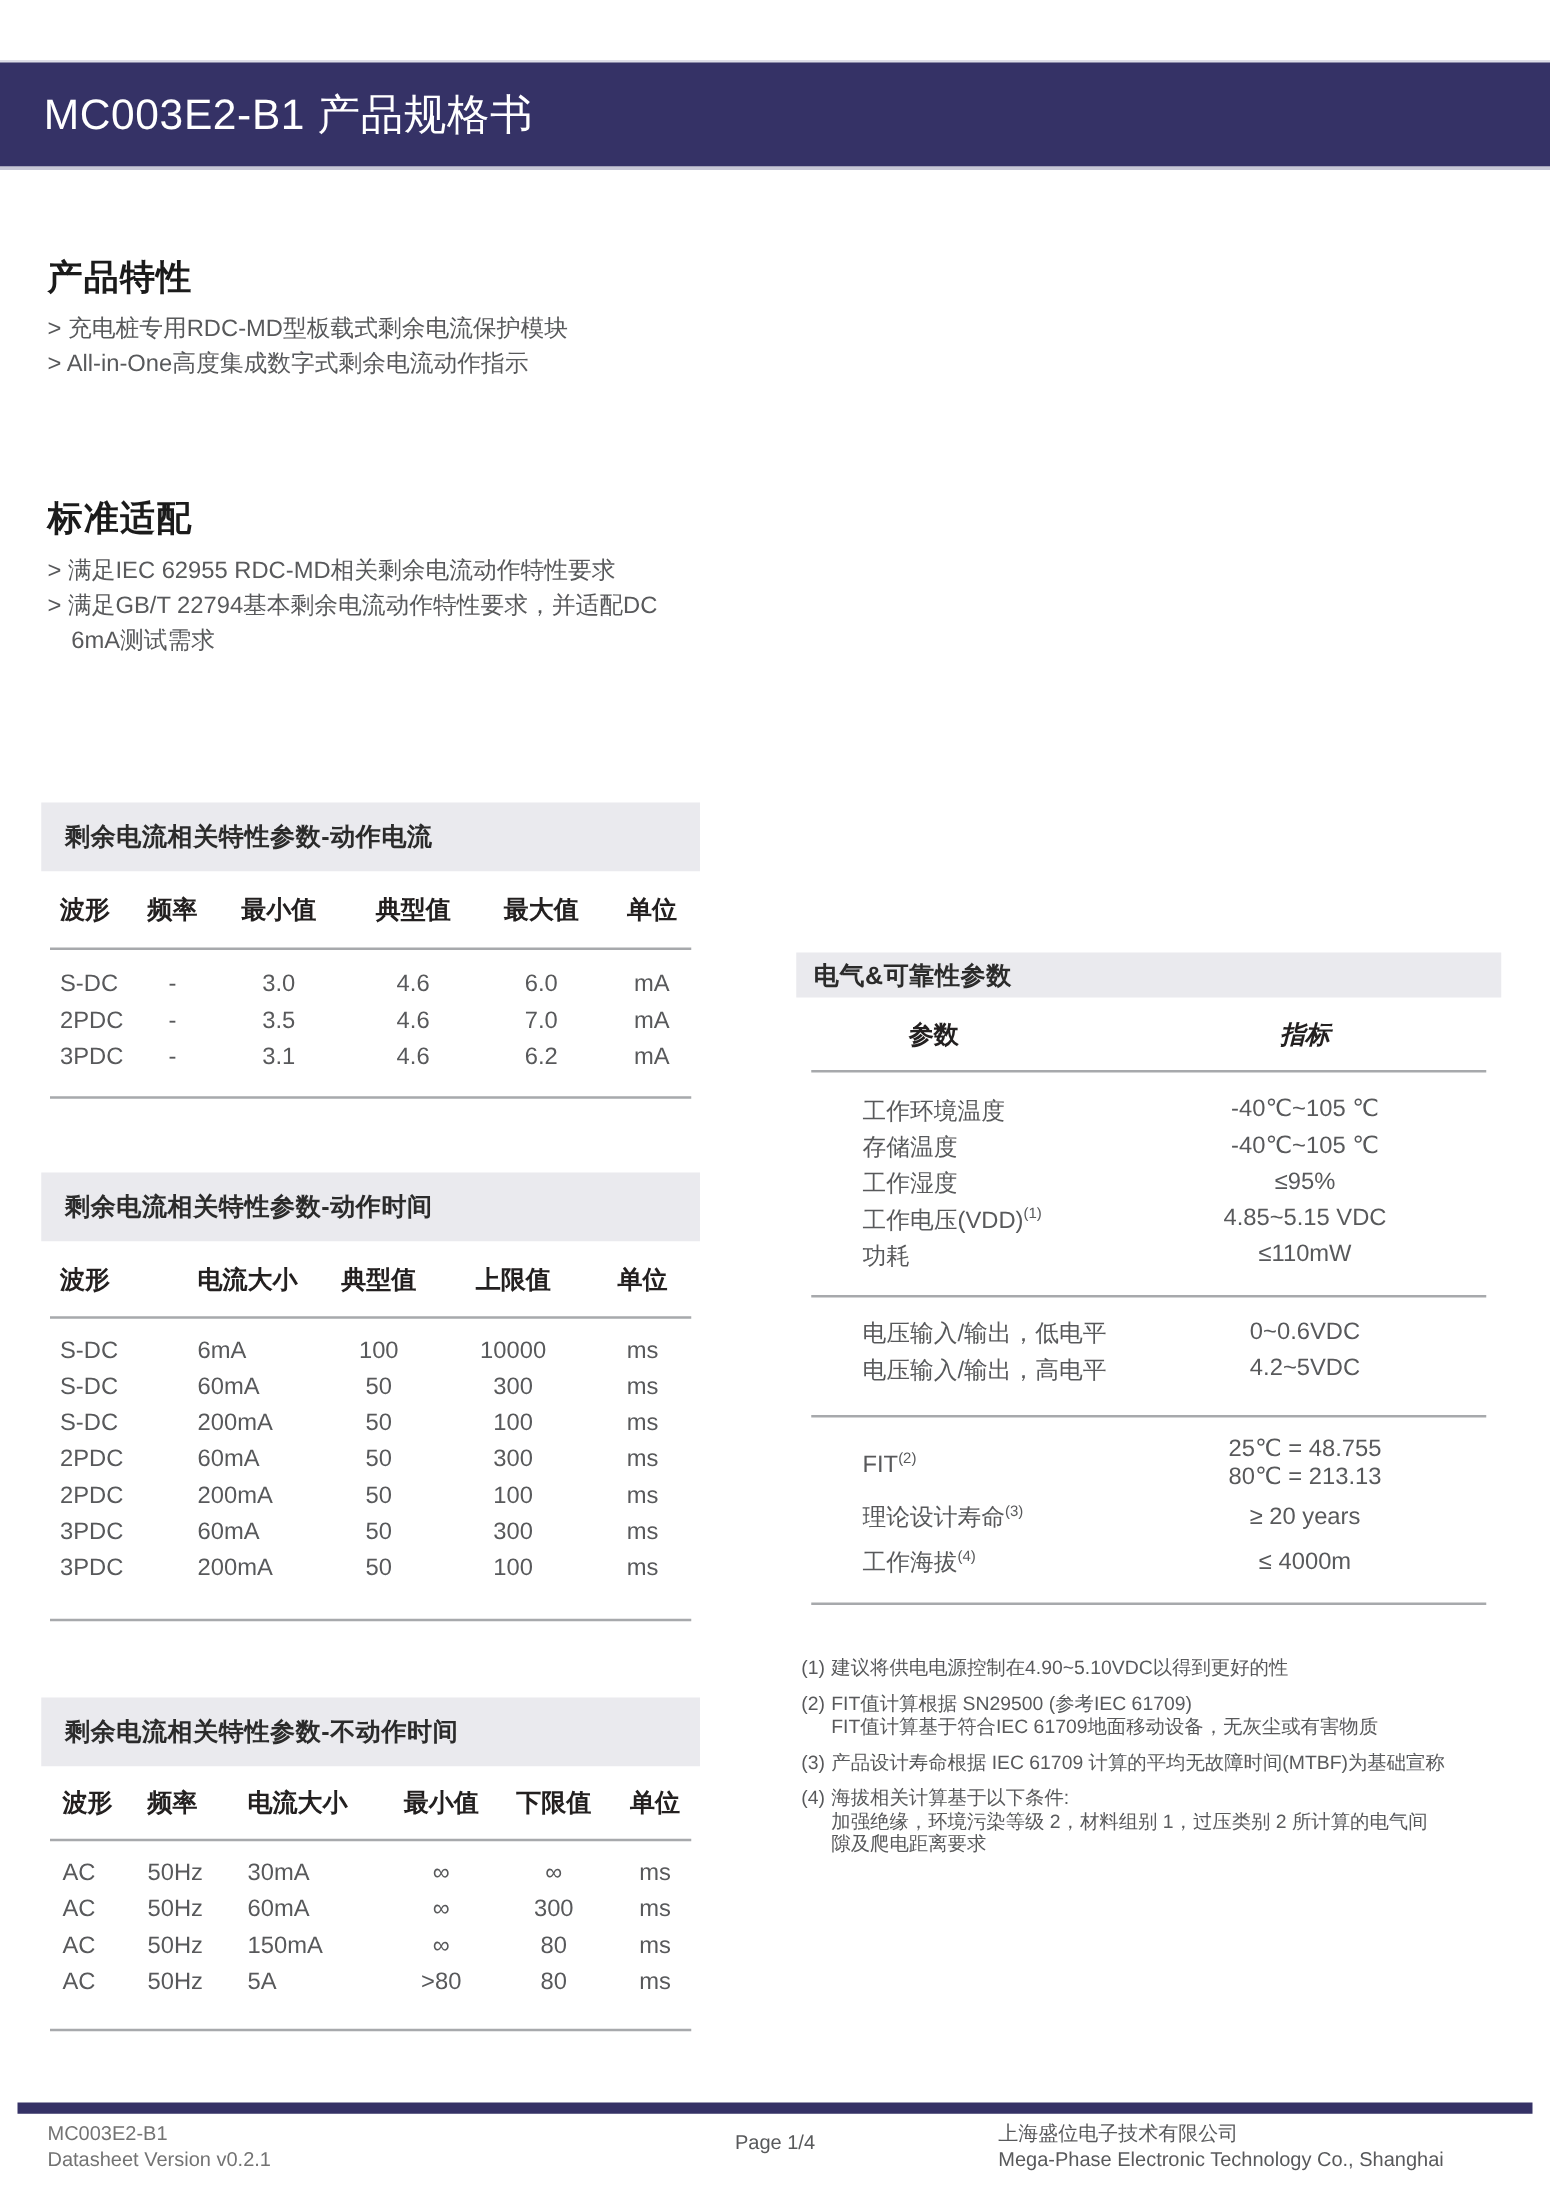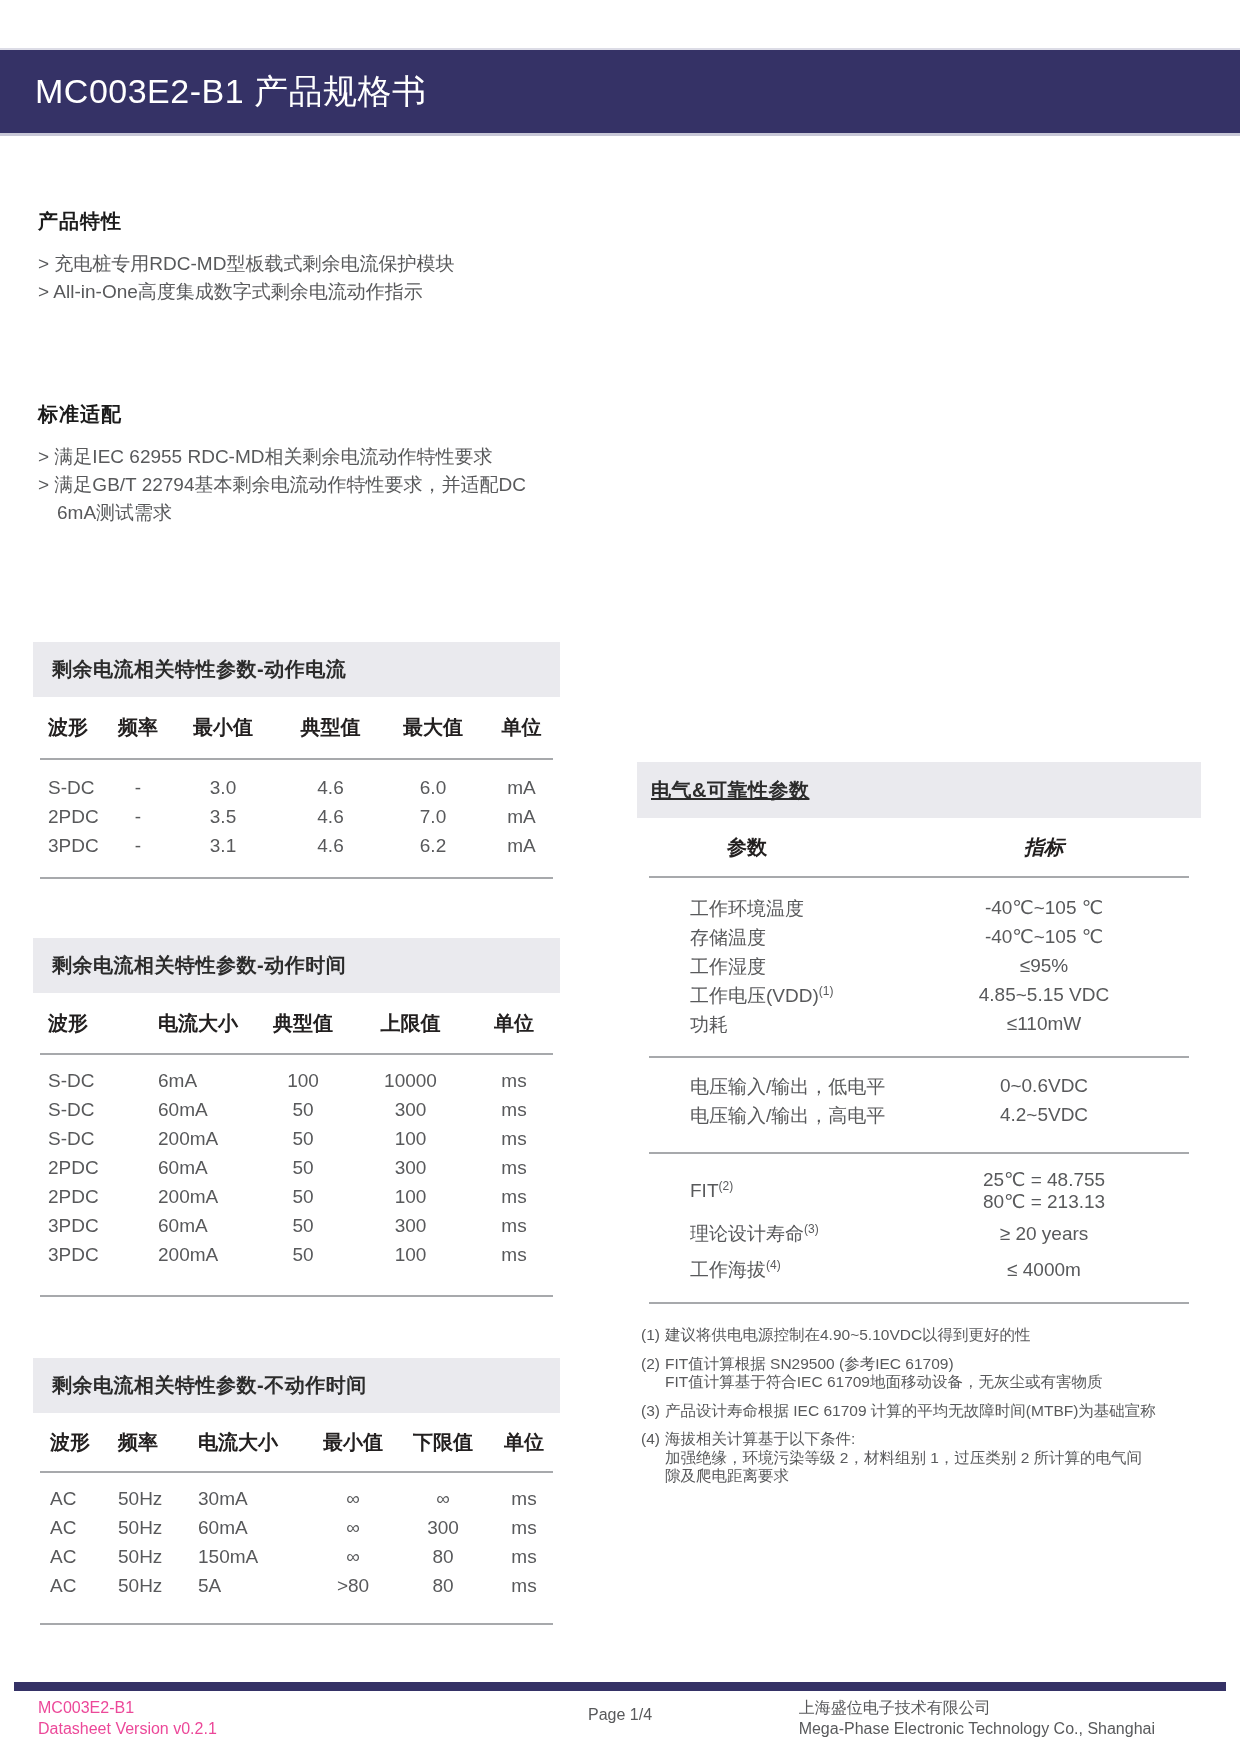--- a/index.html
+++ b/index.html
@@ -11,21 +11,21 @@
   .topbar{
     position:absolute;top:48px;left:0;width:100%;height:88px;background:#353266;
     border-top:2px solid #dcdce6;border-bottom:3px solid #c7c7d6;box-sizing:border-box;
     display:flex;align-items:center;padding-left:35px;
   }
   .topbar h1{margin:0;font-size:34px;font-weight:400;color:#ffffff;letter-spacing:.5px;}
   
   .textsec{position:absolute;left:38px;width:560px;}
   .sec-features{top:205px;}
   .sec-standards{top:398px;}
-  .textsec h2{margin:0 0 12px 0;font-size:20px;line-height:33px;font-weight:700;color:#1b1b1b;letter-spacing:1px;}
+  .textsec h2{margin:0 0 12px 0;font-size:28px;line-height:33px;font-weight:700;color:#1b1b1b;letter-spacing:1px;}
   .textsec p{margin:0;font-size:19px;line-height:28px;color:#58595b;white-space:pre;}
   
   .spec-table{position:absolute;left:33px;width:527px;}
   .t-action-current{top:642px;}
   .t-action-time{top:938px;}
   .t-nonaction-time{top:1358px;}
   .section-head{
     background:#eaeaee;height:55px;display:flex;align-items:center;
     padding-left:19px;box-sizing:border-box;
     font-size:20px;font-weight:700;color:#2b2b2b;letter-spacing:.5px;
@@ -55,21 +55,21 @@
   .tb .c4{width:92px;}
   
   .tc .c0{width:70px;text-align:left;padding-left:17px;}
   .tc .c1{width:85px;text-align:left;padding-left:15px;}
   .tc .c2{width:120px;text-align:left;padding-left:10px;}
   .tc .c3{width:90px;}
   .tc .c4{width:90px;}
   .tc .c5{width:72px;}
   
   .elec{position:absolute;left:637px;top:762px;width:564px;}
-  .elec .section-head{height:56px;padding-left:14px;text-decoration:underline;}
+  .elec .section-head{height:36px;padding-left:14px;}
   .ehead{display:flex;align-items:center;height:58px;font-weight:700;color:#232020;font-size:20px;}
   .eh-param{width:250px;text-align:center;padding-right:30px;box-sizing:border-box;}
   .eh-spec{flex:1;text-align:center;font-style:italic;}
   .elec .rule{margin:0 12px;}
   .egroup{box-sizing:border-box;}
   .g1{padding:16px 0 17px 0;}
   .g2{padding:14px 0 22px 0;}
   .g3{padding:12px 0 14px 0;}
   .erow{display:flex;align-items:center;height:29px;font-size:19px;color:#58595b;}
   .g3 .erow{height:36px;}
@@ -78,21 +78,21 @@
   .elabel sup{font-size:12px;}
   .evalue{flex:1;text-align:center;}
   .ev-inner{display:inline-block;text-align:left;white-space:pre-line;line-height:1.18;}
   
   .footnotes{position:absolute;left:641px;top:1326px;width:575px;font-size:15.5px;color:#58595b;}
   .fn{display:flex;margin-bottom:10px;line-height:18.5px;}
   .fn-marker{flex:0 0 24px;}
   .fn-text{white-space:pre-line;}
   
   .footer-bar{position:absolute;top:1682px;left:14px;right:14px;height:9px;background:#353266;}
-  .footer-left{position:absolute;top:1697px;left:38px;font-size:16px;line-height:21px;color:#ec4899;}
+  .footer-left{position:absolute;top:1697px;left:38px;font-size:16px;line-height:21px;color:#737373;}
   .footer-center{position:absolute;top:1706px;left:0;width:100%;text-align:center;font-size:16px;color:#58595b;}
   .footer-right{position:absolute;top:1697px;right:85px;font-size:16px;line-height:21px;color:#58595b;}
 </style>
 </head>
 <body>
 
 <div class="page">
 
   <header class="topbar">
     <h1>MC003E2-B1 产品规格书</h1>

